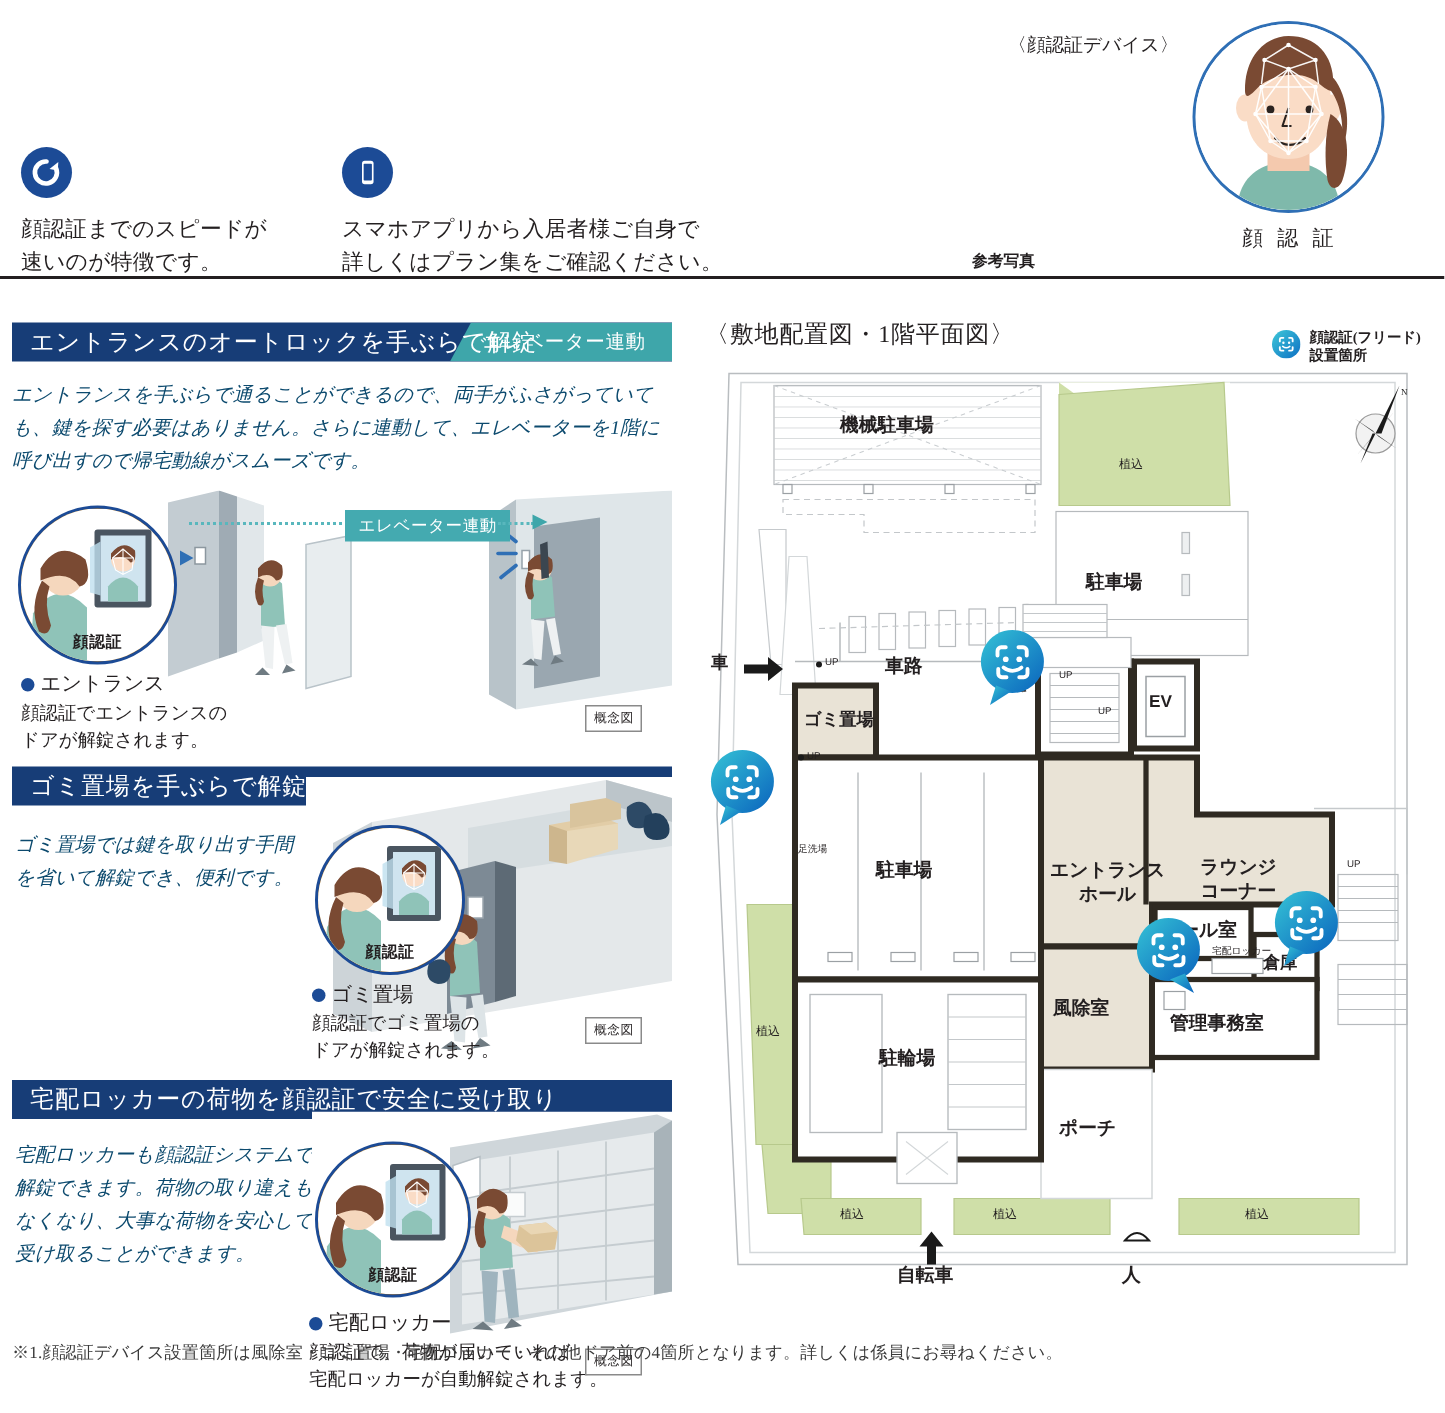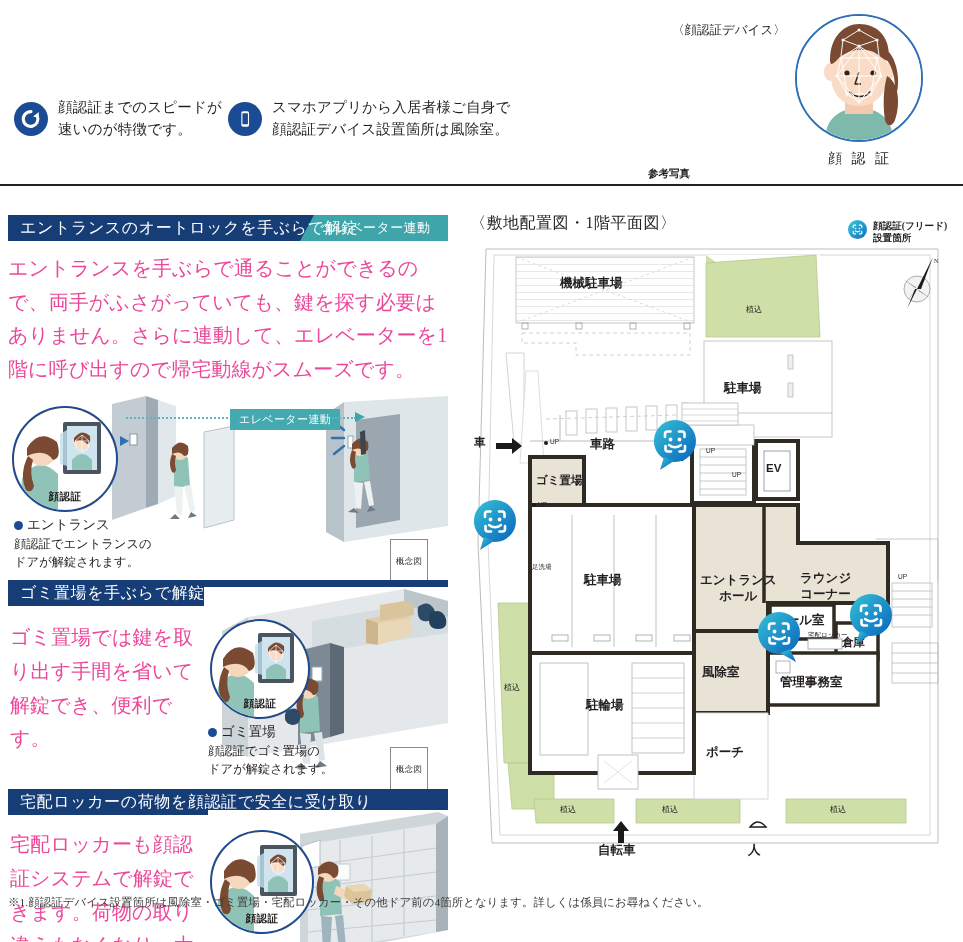--- a/index.html
+++ b/index.html
@@ -9,21 +9,21 @@
     background:#ffffff;
     font-family: "Liberation Serif", "DejaVu Serif", serif;
     color:#231f20;
     position:relative;
     overflow:hidden;
   }
 
   
   #top-band { position:absolute; left:0; top:0; width:963px; height:185px; }
 
-  .feature { position:absolute; display:flex; align-items:center; gap:10px; }
+  .feature { position:absolute; display:flex; align-items:flex-start; gap:10px;flex-direction:column; }
   .feat-ico {
     width:34px; height:34px; border-radius:50%;
     background:#1c4b96; flex:0 0 34px;
     display:flex; align-items:center; justify-content:center;
     margin-top:2px;
   }
   .feat-txt {
     font-size:14.5px; line-height:1.55; letter-spacing:.2px;
     font-family:"Liberation Serif", serif; color:#231f20; white-space:pre-line;
   }
@@ -79,21 +79,21 @@
     position:absolute; right:0; top:0; height:100%; background:#3ea6aa;
     clip-path: polygon(14px 0, 100% 0, 100% 100%, 0 100%);
     display:flex; align-items:center; padding-left:22px; padding-right:12px;
   }
   .sec-head .title {
     position:absolute; left:12px; top:0; height:100%; display:flex; align-items:center;
     color:#fff; font-size:16px; letter-spacing:.6px; z-index:2;
   }
   .sec-head .tealpart span { color:#fff; font-size:13px; letter-spacing:.4px; white-space:nowrap;}
 
-  .sec-body { font-size:20px; line-height:1.68; letter-spacing:.1px; color:#ec4899; }
+  .sec-body { font-size:13px; line-height:1.68; letter-spacing:.1px; color:#0c4a6e;font-style:italic; }
 
   
   .illus { position:relative; margin-top:10px; }
 
   .circ-inset {
     position:absolute; border-radius:50%; border:2.5px solid #1c4b96;
     background:#a16207; overflow:hidden;
   }
   .badge-fr {
     position:absolute; bottom:6px; left:50%; transform:translateX(-50%);
@@ -110,21 +110,21 @@
   .cap .cap-b { font-size:12.3px; line-height:1.42; white-space:pre-line; margin-top:2px;
                 font-family:"Liberation Sans", sans-serif; }
 
   .ev-badge {
     position:absolute; background:#44aab0; color:#fff; font-size:11px;
     padding:3px 9px; letter-spacing:.4px; white-space:nowrap;
     font-family:"Liberation Sans",sans-serif;
   }
   .dotline { position:absolute; border-top:2px dotted #59b7bd; }
   .gainenzu {
-    position:absolute; border:1px solid #8a8a8a; font-size:8.5px; padding:16px 5px;
+    position:absolute; border:1px solid #8a8a8a; font-size:8.5px; padding:2px 5px;
     background:#fff; color:#231f20; font-family:"Liberation Sans",sans-serif; letter-spacing:.3px;
   }
 
   
   #plan-title { position:absolute; left:470px; top:213px; font-size:16px; letter-spacing:.5px; }
   #legend { position:absolute; left:848px; top:220px; display:flex; gap:6px; align-items:flex-start;}
   #legend .lg-txt{ font-size:9.6px; line-height:1.3; font-family:Liberation Serif, serif;
                    font-weight:bold; white-space:pre-line; color:#231f20;}
   #plan { position:absolute; left:468px; top:243px; width:488px; height:620px; }
 
@@ -158,21 +158,21 @@
   </div>
 
   <div class="feature" style="left:228px; top:96px; width:300px;">
     <span class="feat-ico">
       <svg width="22" height="22" viewBox="0 0 24 24">
         <rect x="8" y="3.5" width="8.4" height="17" rx="2" fill="#fff"></rect>
         <rect x="9.2" y="5.6" width="6" height="12.2" rx=".6" fill="#1c4b96"></rect>
       </svg>
     </span>
     <span class="feat-txt">スマホアプリから入居者様ご自身で
-顔認証デバイス設置箇所は風除室。</span>
+詳しくはプラン集をご確認ください。</span>
   </div>
 
   <div id="device-wrap">
     <div id="device-caption">〈顔認証デバイス〉</div>
   </div>
   <div id="ref-photo">参考写真</div>
 
   <div id="face-wrap">
     <div id="face-circle">
       <svg width="124" height="124" viewBox="0 0 124 124">

